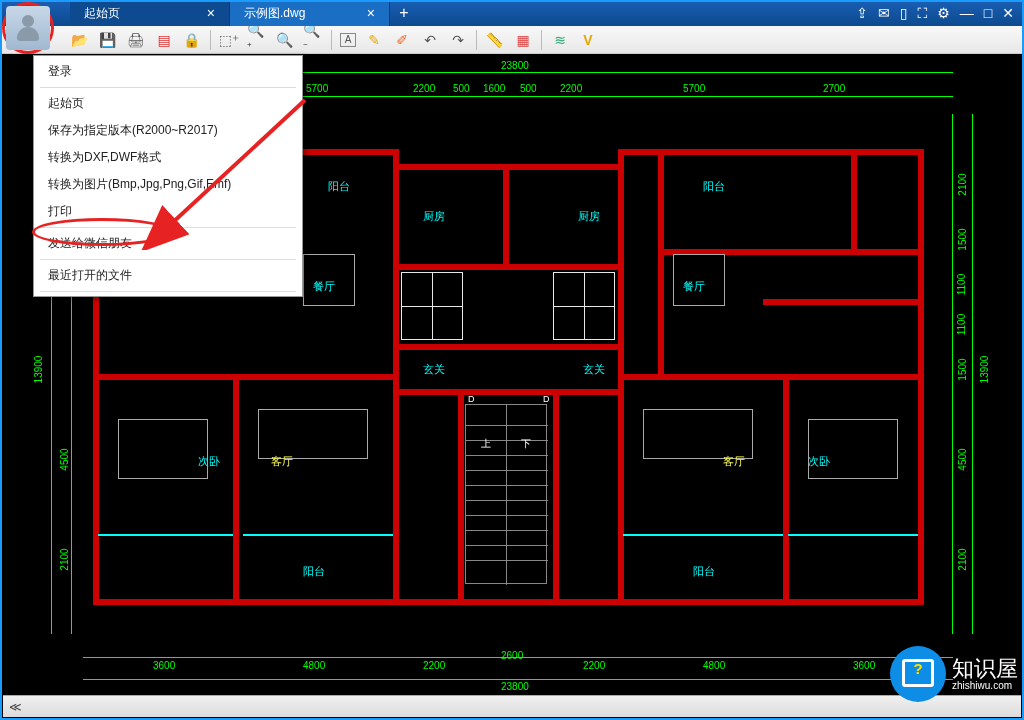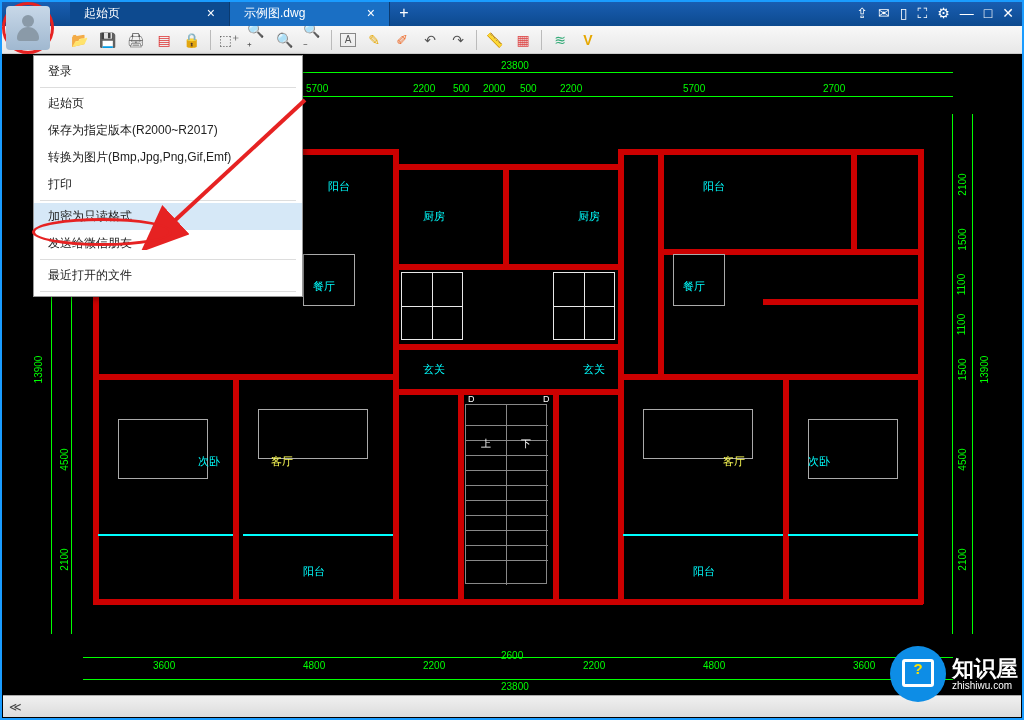--- a/index.html
+++ b/index.html
@@ -40,21 +40,21 @@
 .menu-sep { height:1px; background:#ddd; margin:2px 6px; }
 .oval-mark { position:absolute; left:32px; top:218px; width:140px; height:28px; border:3px solid #e62222; border-radius:50%; z-index:60; pointer-events:none; }
 .arrow-svg { position:absolute; left:135px; top:90px; z-index:55; pointer-events:none; }
 .footer-tabs { position:absolute; bottom:3px; left:3px; right:3px; height:22px; background:linear-gradient(#f0f0f0,#dcdcdc); border-top:1px solid #aaa; display:flex; align-items:center; font-size:12px; }
 .ft-nav { padding:0 6px; color:#444; cursor:pointer; }
 .ft-tab { padding:0 14px; border-right:1px solid #aaa; color:#333; cursor:pointer; }
 .watermark { position:absolute; right:6px; bottom:18px; z-index:150; display:flex; align-items:center; gap:6px; }
 .wm-badge { width:56px; height:56px; background:#0d8de6; border-radius:50%; display:flex; align-items:center; justify-content:center; position:relative; }
 .wm-badge::before{content:"";position:absolute;width:26px;height:22px;border:3px solid #fff;border-radius:3px;top:13px;}
 .wm-q{position:absolute;color:#ffe200;font-size:15px;font-weight:bold;top:14px;}
-.wm-text { color:#fff; font-size:22px; font-weight:bold; text-shadow:0 1px 3px #000; line-height:1; }
+.wm-text { color:#fff; font-size:22px; font-weight:normal; text-shadow:0 1px 3px #000; line-height:1; }
 .wm-sub { color:#fff; font-size:10px; text-shadow:0 1px 2px #000; }
 .stair-line{position:absolute;background:#888;height:1px;}
 .cross{position:absolute;}
 .cross::before,.cross::after{content:"";position:absolute;background:#e8e8e8;}
 .cross::before{width:100%;height:1px;top:50%;}
 .cross::after{height:100%;width:1px;left:50%;}
 </style>
 </head>
 <body>
 
@@ -117,21 +117,21 @@
 
 <div class="canvas">
 
   <div class="dim-text" style="left:498px;top:6px">23800</div>
   <div class="dim-line dim-line-h" style="left:80px;top:18px;width:870px"></div>
   <div class="dim-line dim-line-h" style="left:80px;top:42px;width:870px"></div>
 
   <div class="dim-text" style="left:303px;top:29px">5700</div>
   <div class="dim-text" style="left:410px;top:29px">2200</div>
   <div class="dim-text" style="left:450px;top:29px">500</div>
-  <div class="dim-text" style="left:480px;top:29px">2000</div>
+  <div class="dim-text" style="left:480px;top:29px">1600</div>
   <div class="dim-text" style="left:517px;top:29px">500</div>
   <div class="dim-text" style="left:557px;top:29px">2200</div>
   <div class="dim-text" style="left:680px;top:29px">5700</div>
   <div class="dim-text" style="left:820px;top:29px">2700</div>
 
   <div class="dim-line dim-line-h" style="left:80px;bottom:36px;width:870px"></div>
   <div class="dim-line dim-line-h" style="left:80px;bottom:14px;width:870px"></div>
   <div class="dim-text" style="left:498px;bottom:2px">23800</div>
   <div class="dim-text" style="left:150px;bottom:23px">3600</div>
   <div class="dim-text" style="left:300px;bottom:23px">4800</div>
@@ -232,24 +232,24 @@
   <div class="room-label" style="left:518px;top:383px;font-size:10px;color:#fff">下</div>
   <div class="room-label" style="left:465px;top:340px;font-size:9px;color:#fff">D</div>
   <div class="room-label" style="left:540px;top:340px;font-size:9px;color:#fff">D</div>
 </div>
 
 <div class="menu" id="menu-root">
     <div class="menu-item">登录</div>
     <div class="menu-sep"></div>
     <div class="menu-item">起始页</div>
     <div class="menu-item">保存为指定版本(R2000~R2017)</div>
+    <div class="menu-item">转换为DXF,DWF格式</div>
     <div class="menu-item">转换为图片(Bmp,Jpg,Png,Gif,Emf)</div>
     <div class="menu-item">打印</div>
     <div class="menu-sep"></div>
-    <div class="menu-item hover">加密为只读格式</div>
     <div class="menu-item">发送给微信朋友</div>
     <div class="menu-sep"></div>
     <div class="menu-item">最近打开的文件</div>
     <div class="menu-sep"></div>
   </div>
 <div class="oval-mark"></div>
 <svg class="arrow-svg" width="190" height="160">
   <defs>
       <marker id="ah" markerWidth="12" markerHeight="12" refX="2" refY="5" orient="auto">
     <path d="M0,0 L12,5 L0,10 Z" fill="#e62222"></path>

